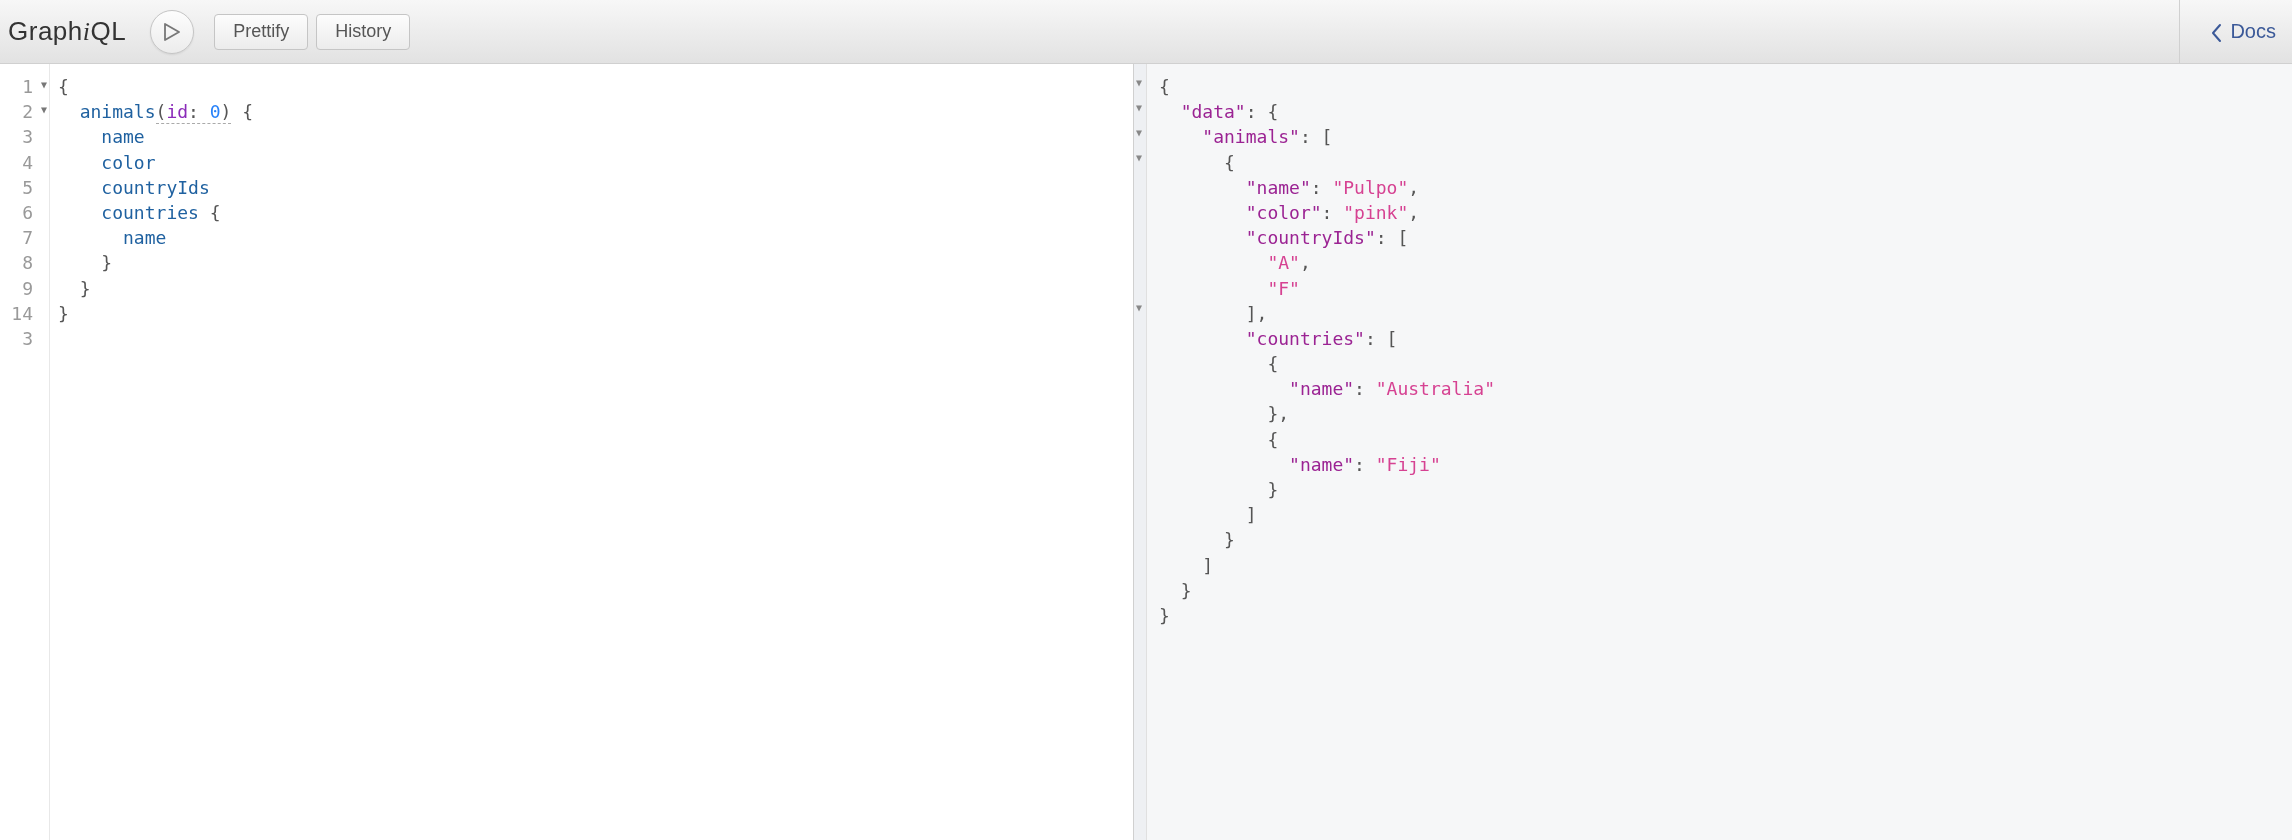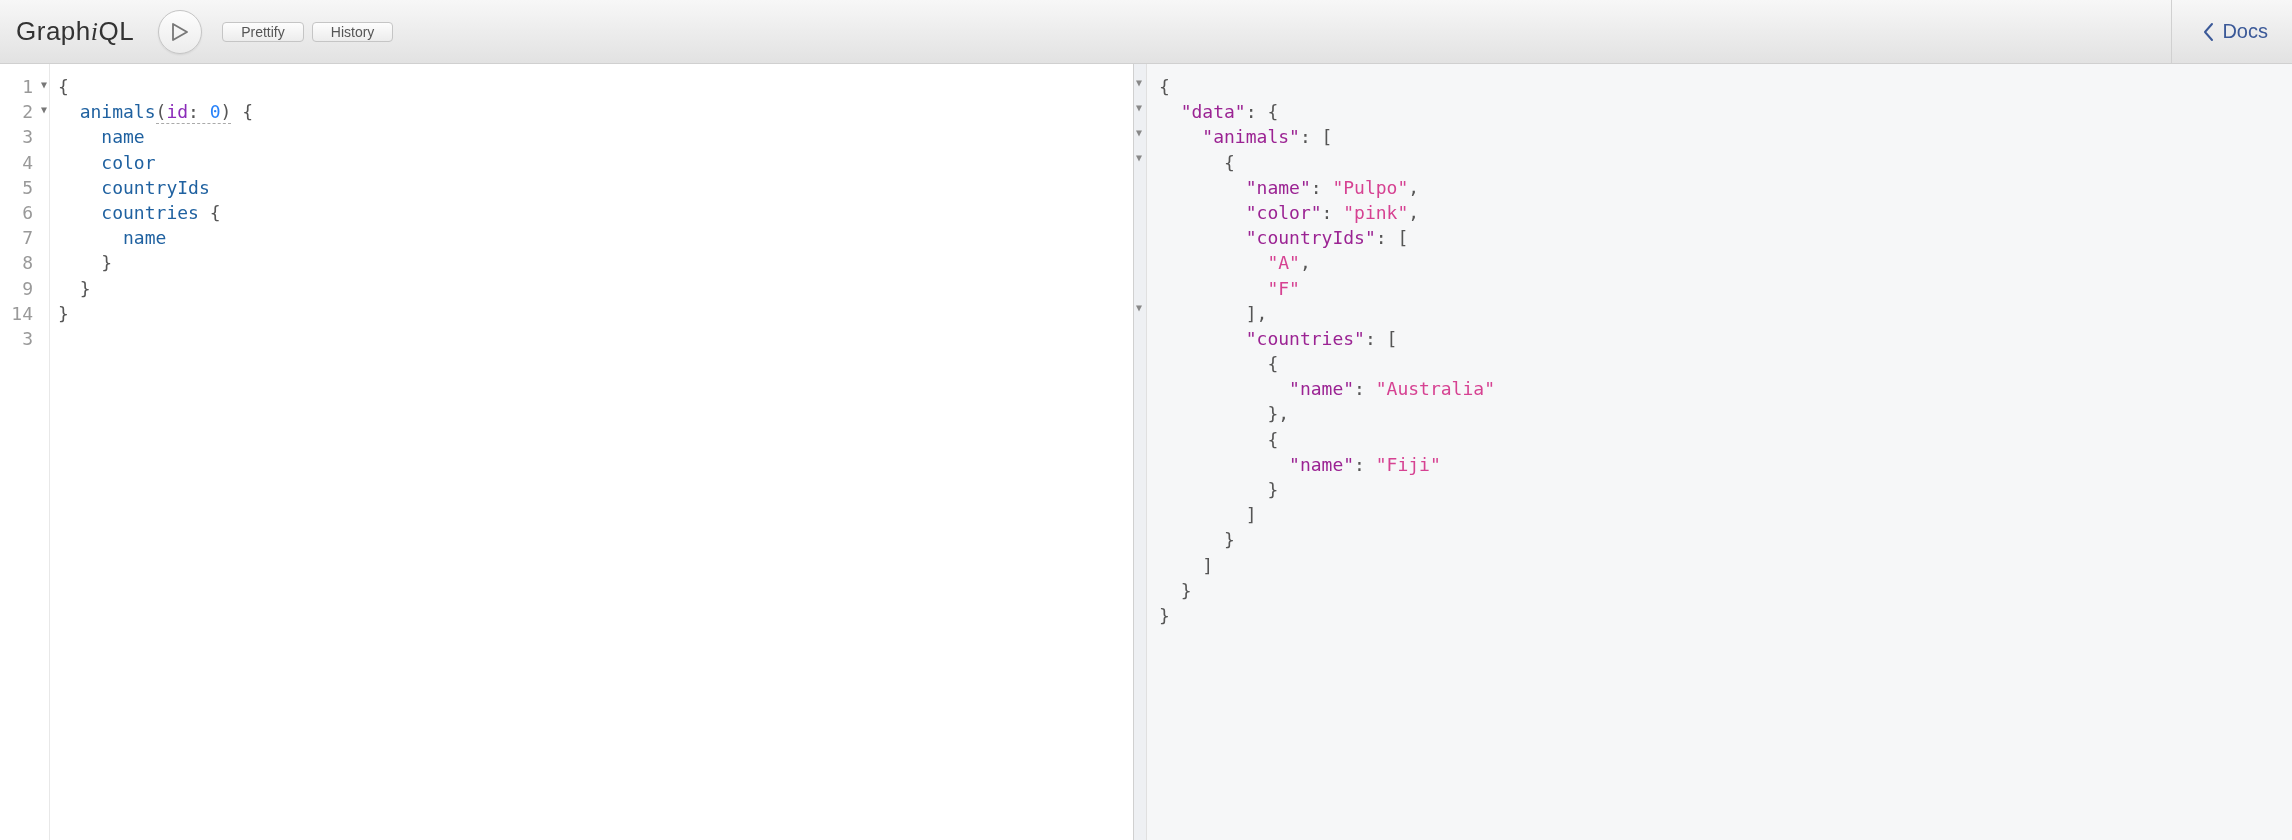--- a/index.html
+++ b/index.html
@@ -6,21 +6,21 @@
 html, body { width: 100%; height: 100%; font-family: -apple-system, BlinkMacSystemFont, "Segoe UI", Helvetica, Arial, sans-serif; }
 body { display: flex; flex-direction: column; background: #fff; }
 
 
 .toolbar {
   height: 64px;
   background: linear-gradient(#f7f7f7, #e2e2e2);
   border-bottom: 1px solid #d0d0d0;
   display: flex;
   align-items: center;
-  padding: 0 16px;
+  padding: 0 8px;
   gap: 12px;
 }
 .logo {
   font-size: 26px;
   letter-spacing: 0.5px;
   color: #333;
   margin-right: 12px;
 }
 .logo .i { font-style: italic; font-family: Georgia, serif; }
 .play-btn {
@@ -28,39 +28,39 @@
   border-radius: 50%;
   border: 1px solid #c5c5c5;
   background: linear-gradient(#fdfdfd, #ececec);
   display: flex; align-items: center; justify-content: center;
   cursor: pointer;
   box-shadow: 0 1px 2px rgba(0,0,0,0.08);
 }
 .play-btn svg { width: 16px; height: 18px; }
 .toolbar-buttons { display: flex; gap: 8px; margin-left: 8px; }
 .tb-btn {
-  height: 20px;
+  height: 36px;
   padding: 0 18px;
   border: 1px solid #c5c5c5;
   border-radius: 4px;
   background: linear-gradient(#fdfdfd, #ececec);
-  font-size: 14px;
+  font-size: 18px;
   color: #555;
   cursor: pointer;
   display: flex; align-items: center;
 }
 .spacer { flex: 1; }
 .docs-divider {
   width: 1px; height: 64px;
   background: #d0d0d0;
   margin-right: 18px;
   margin-left: 4px;
 }
 .docs-btn {
-  display: flex; align-items: center; gap: 6px;
+  display: flex; align-items: flex-end; gap: 6px;
   color: #3B5998;
   font-size: 20px;
   cursor: pointer;
   padding-right: 8px;
 }
 .docs-btn svg { width: 14px; height: 20px; }
 
 
 .main {
   flex: 1;

